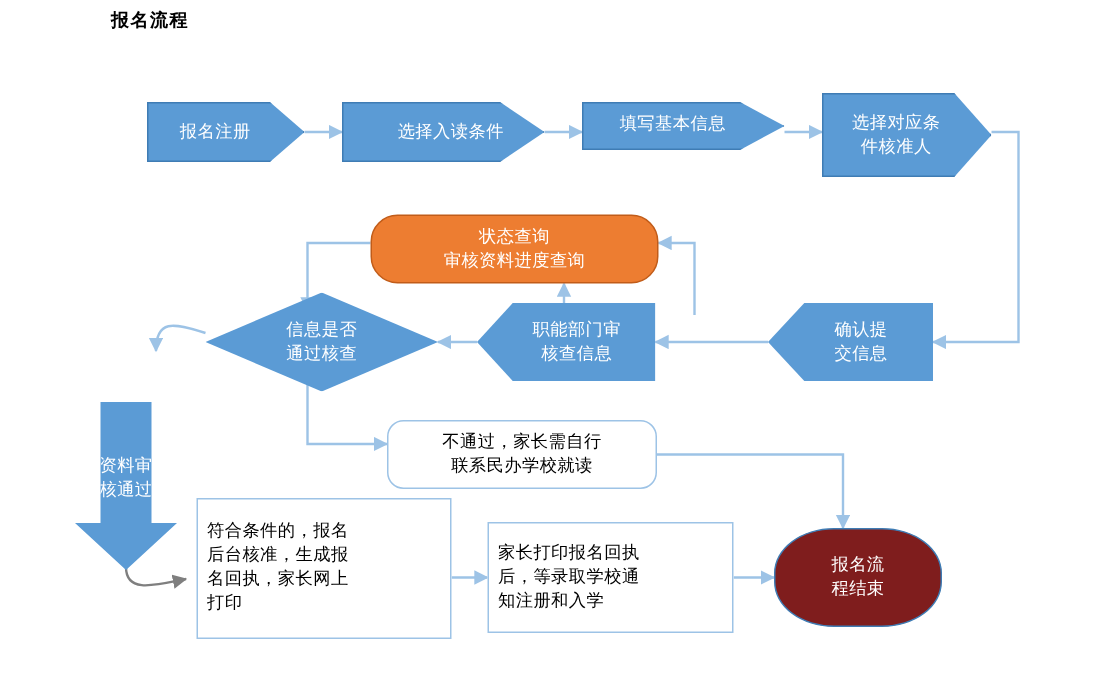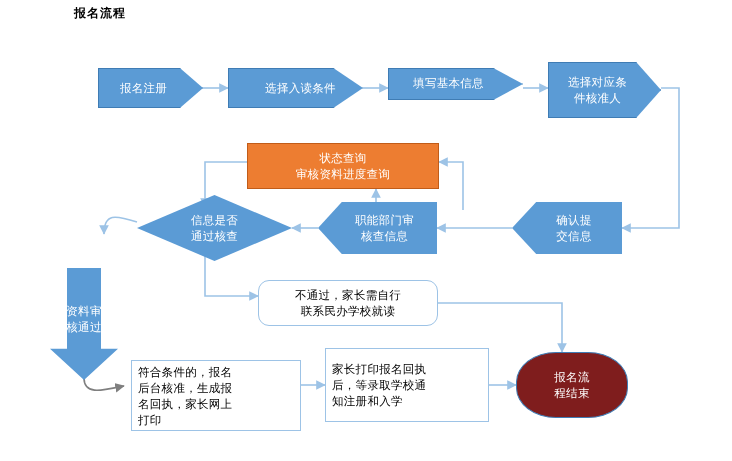--- a/index.html
+++ b/index.html
@@ -170,41 +170,41 @@
     <span class="txt" style="padding-left:14px;">确认提
 交信息</span>
   </div>
 
   <div class="node" style="left:318px; top:202px; width:119px; height:52px; background:#5B9BD5;
        clip-path: polygon(20% 0%, 100% 0%, 100% 100%, 20% 100%, 0% 50%);">
     <span class="txt" style="padding-left:14px;">职能部门审
 核查信息</span>
   </div>
 
-  <div class="node orange" style="left:247px; top:143px; width:192px; height:46px;">
+  <div class="node orange" style="left:247px; top:143px; width:192px; height:46px;border-radius:18px;">
     <span class="txt">状态查询
 审核资料进度查询</span>
   </div>
 
   <div class="node diamond" style="left:137px; top:195px; width:155px; height:66px;">
     <span class="txt">信息是否
 通过核查</span>
   </div>
 
   <div class="node down-arrow" style="left:50px; top:268px; width:68px; height:112px;">
     <span class="txt" style="margin-top:-10px;">资料审
 核通过</span>
   </div>
 
   <div class="node rect-white" style="left:258px; top:280px; width:180px; height:46px;border-radius:11px;">
     <span class="txt">不通过，家长需自行
 联系民办学校就读</span>
   </div>
 
-  <div class="node rect-white align-left" style="left:131px; top:360px; width:170px; height:71px;">
+  <div class="node rect-white align-left" style="left:131px; top:332px; width:170px; height:94px;font-family:Liberation Mono, monospace;">
     <span class="txt">符合条件的，报名
 后台核准，生成报
 名回执，家长网上
 打印</span>
   </div>
 
   <div class="node rect-white align-left" style="left:325px; top:348px; width:164px; height:74px;">
     <span class="txt">家长打印报名回执
 后，等录取学校通
 知注册和入学</span>

